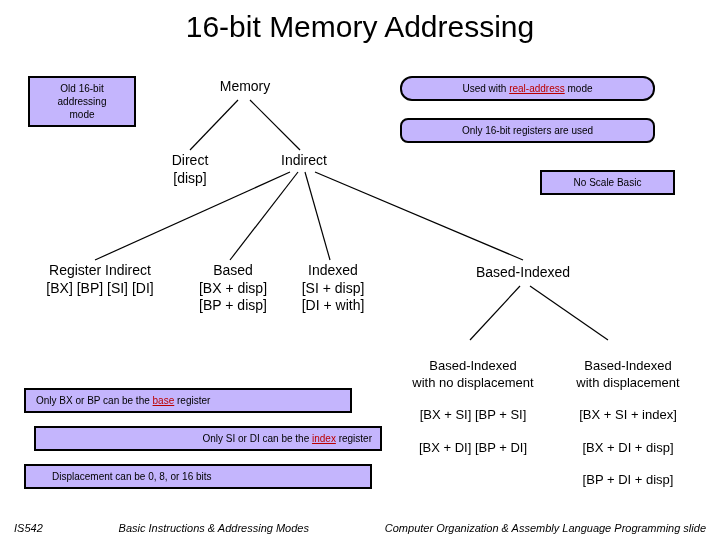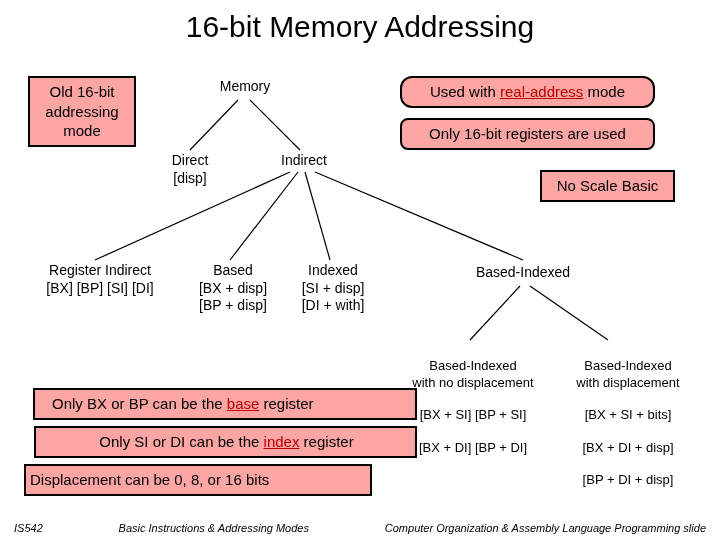--- a/index.html
+++ b/index.html
@@ -14,24 +14,24 @@
     font-family: "Comic Sans MS", cursive, sans-serif;
     font-size: 30px;
     text-align: center;
     padding: 10px 0 18px;
     color: #000;
   }
   .box {
     position: absolute;
     border: 2px solid #000;
     padding: 4px 8px;
-    font-size: 15px;
+    font-size: 10px;
     line-height: 1.3;
     text-align: center;
-    background: #fca5a5;
+    background: #c4b5fd;
   }
   .box .red { color: #b00; text-decoration: underline; }
   .svg-tree {
     position: absolute;
     left: 0; top: 0;
     width: 720px; height: 540px;
     pointer-events: none;
   }
   .node-label {
     position: absolute;
@@ -61,27 +61,27 @@
 mode</div>
 
 <div class="box" style="left:400px; top:76px; width:255px;border-radius:12px;">
   <span>Used with </span><span class="red">real-address</span><span> mode</span>
 </div>
 
 <div class="box" style="left:400px; top:118px; width:255px;border-radius:8px;">Only 16-bit registers are used</div>
 
 <div class="box" style="left:540px; top:170px; width:135px;">No Scale Basic</div>
 
-<div class="box" style="left:24px; top:388px; width:384px; text-align:left; padding-left:17px;margin-left:9px;">
+<div class="box" style="left:24px; top:388px; width:328px; text-align:left; padding-left:10px;">
   <span>Only BX or BP can be the </span><span class="red">base</span><span> register</span>
 </div>
-<div class="box" style="left:34px; top:426px; width:383px; text-align:center; padding-left:10px;">
+<div class="box" style="left:34px; top:426px; width:348px; text-align:right; padding-left:10px;">
   <span>Only SI or DI can be the </span><span class="red">index</span><span> register</span>
 </div>
-<div class="box" style="left:24px; top:464px; width:348px; text-align:left; padding-left:4px;">Displacement can be 0, 8, or 16 bits</div>
+<div class="box" style="left:24px; top:464px; width:348px; text-align:left; padding-left:26px;">Displacement can be 0, 8, or 16 bits</div>
 
 <svg class="svg-tree">
   <g stroke="#000" stroke-width="1.2" fill="none">
 
     <line x1="238" y1="100" x2="190" y2="150"></line>
     <line x1="250" y1="100" x2="300" y2="150"></line>
 
     <line x1="290" y1="172" x2="95" y2="260"></line>
     <line x1="298" y1="172" x2="230" y2="260"></line>
     <line x1="305" y1="172" x2="330" y2="260"></line>
@@ -123,21 +123,21 @@
 <div class="node-label small" style="left:398px; top:342px; width:150px; white-space:pre-line;">
   <div style="white-space:pre-line;">Based-Indexed
 with no displacement</div>
   <div>[BX + SI]   [BP + SI]</div>
   <div>[BX + DI]   [BP + DI]</div>
 </div>
 
 <div class="node-label small" style="left:563px; top:342px; width:130px; white-space:pre-line;">
   <div style="white-space:pre-line;">Based-Indexed
 with displacement</div>
-  <div>[BX + SI + bits]</div>
+  <div>[BX + SI + index]</div>
   <div>[BX + DI + disp]</div>
   <div>[BP + DI + disp]</div>
 </div>
 
 <div class="footer">
   <span>IS542</span>
   <span>Basic Instructions &amp; Addressing Modes</span>
   <span>Computer Organization &amp; Assembly Language Programming slide</span>
 </div>
 

